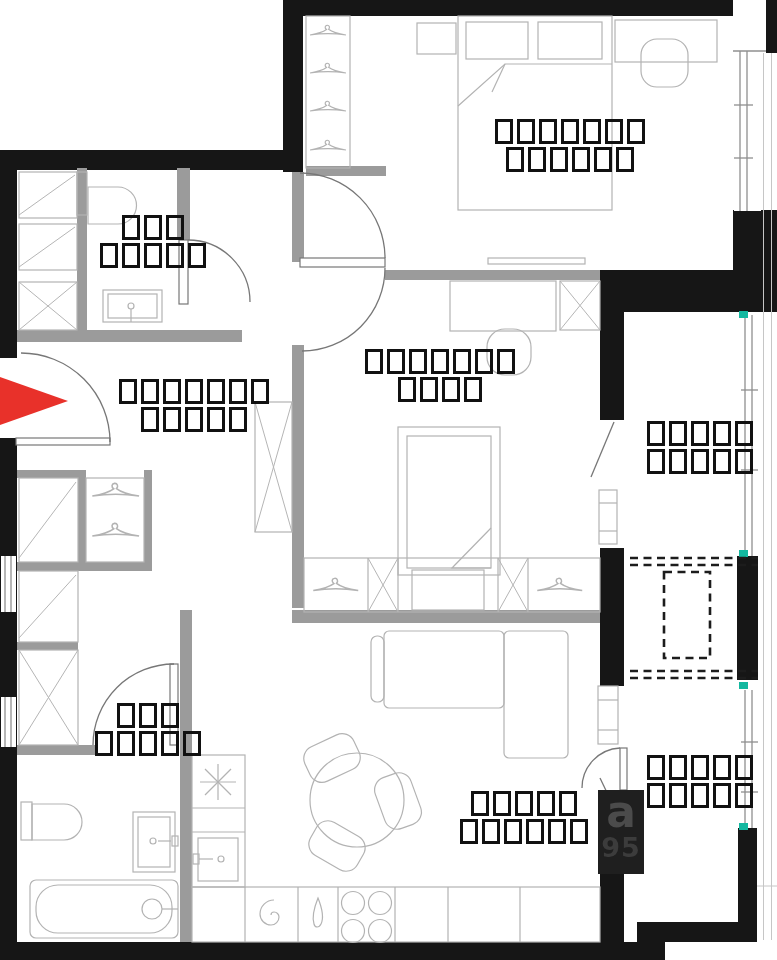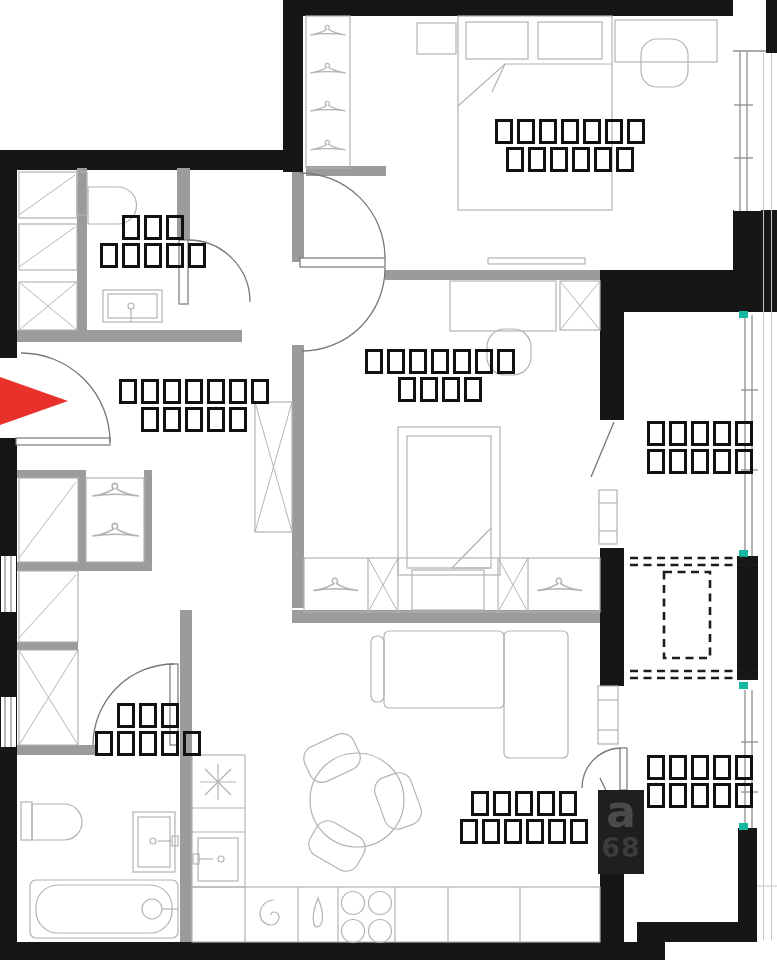--- a/index.html
+++ b/index.html
@@ -373,16 +373,16 @@
   <div class="line"><span class="tofu"></span><span class="tofu"></span><span class="tofu"></span><span class="tofu"></span><span class="tofu"></span></div>
   <div class="line"><span class="tofu"></span><span class="tofu"></span><span class="tofu"></span><span class="tofu"></span><span class="tofu"></span><span class="tofu"></span></div>
 </div>
 <div class="plan-label" style="left:148px;top:702px">
   <div class="line"><span class="tofu"></span><span class="tofu"></span><span class="tofu"></span></div>
   <div class="line"><span class="tofu"></span><span class="tofu"></span><span class="tofu"></span><span class="tofu"></span><span class="tofu"></span></div>
 </div>
 
 <div class="watermark">
   <div class="wm-a">a</div>
-  <div class="wm-95">68</div>
+  <div class="wm-95">95</div>
 </div>
 
 </div>
 
 </body></html>

